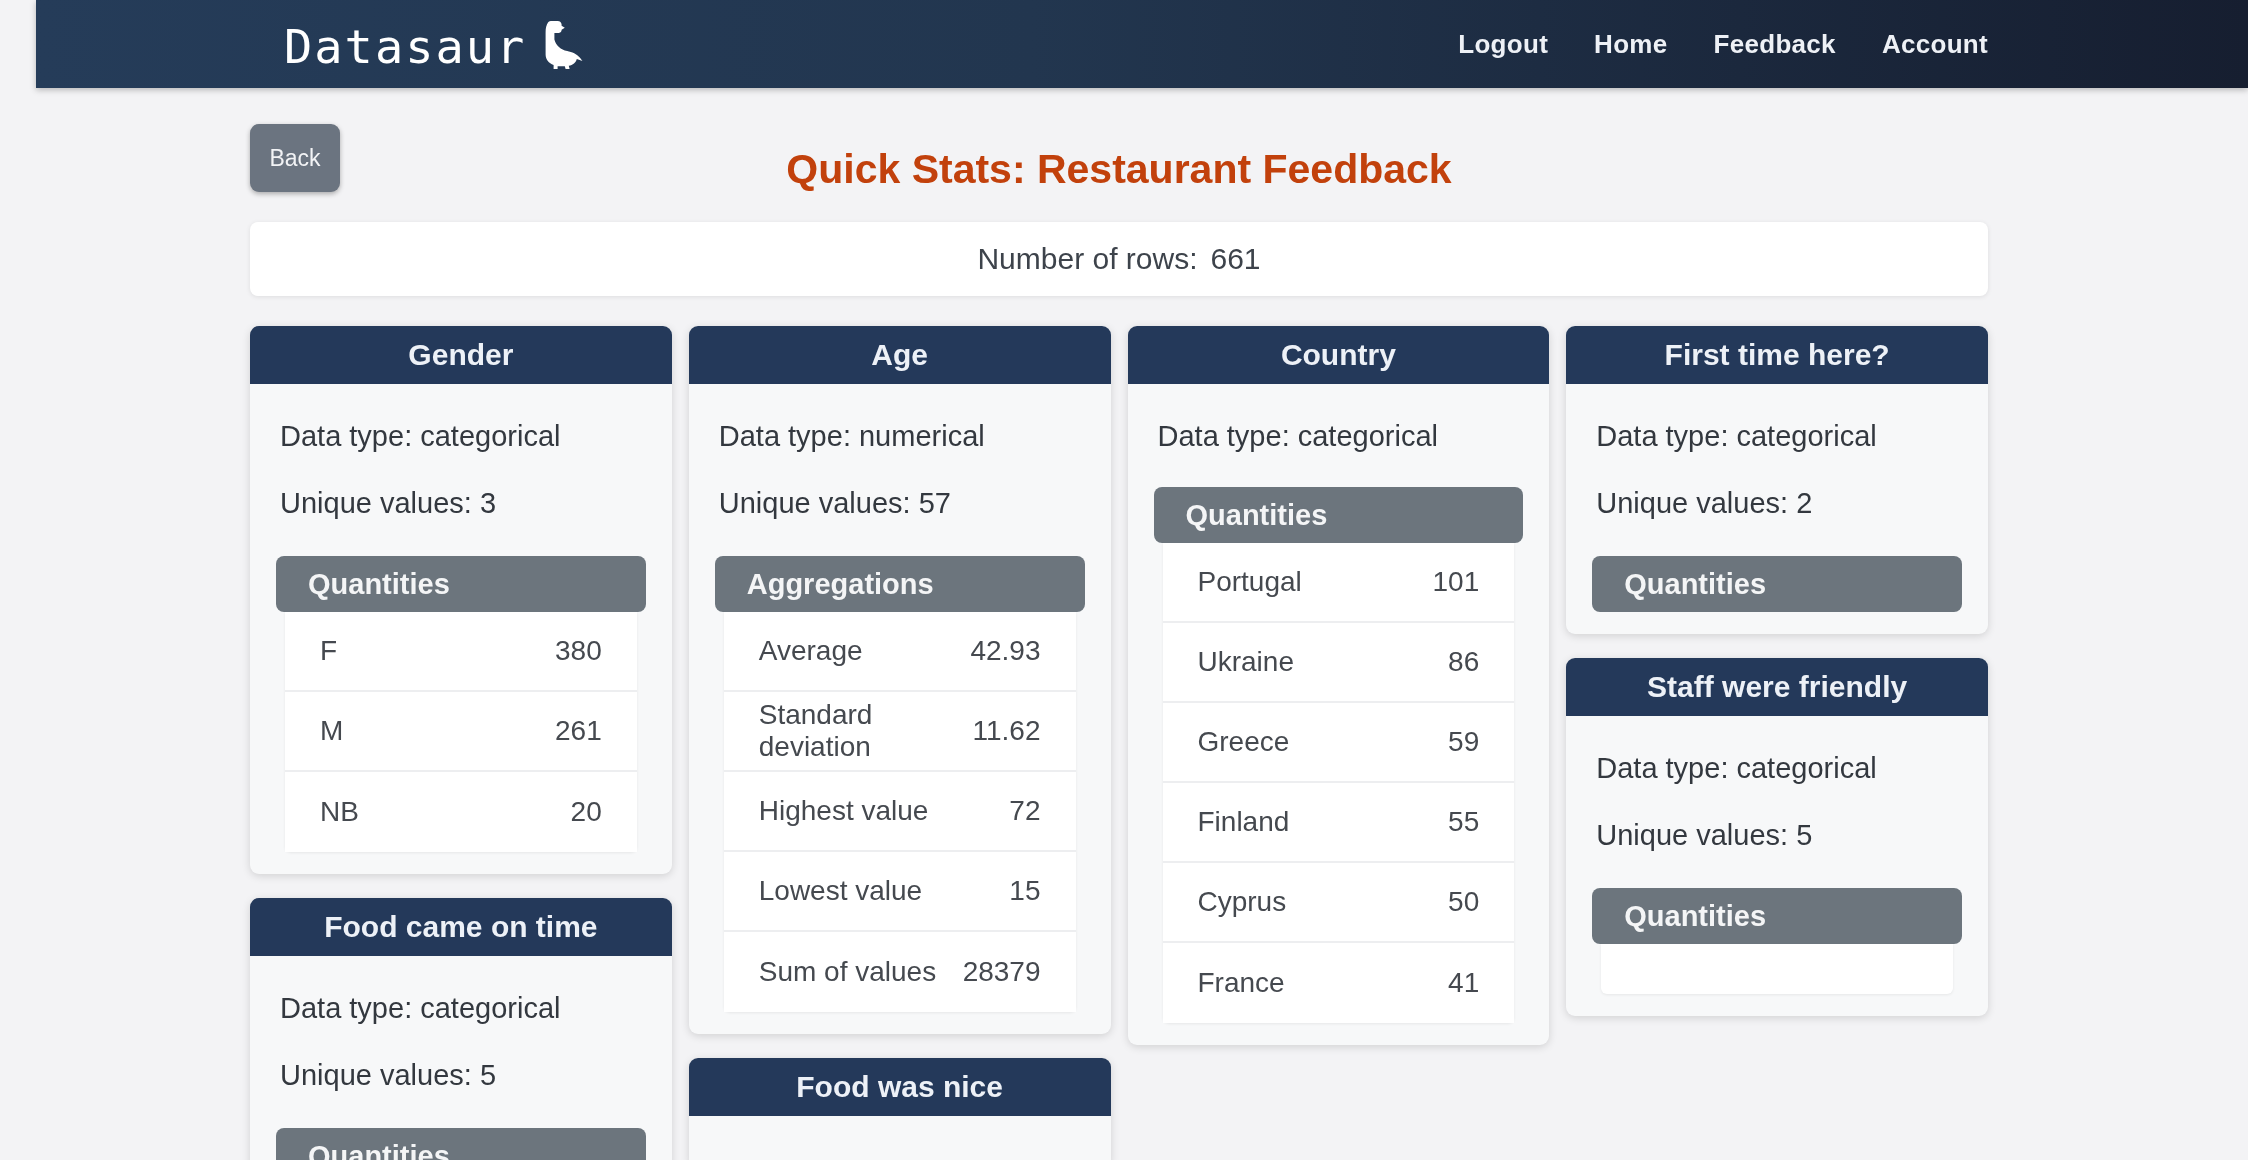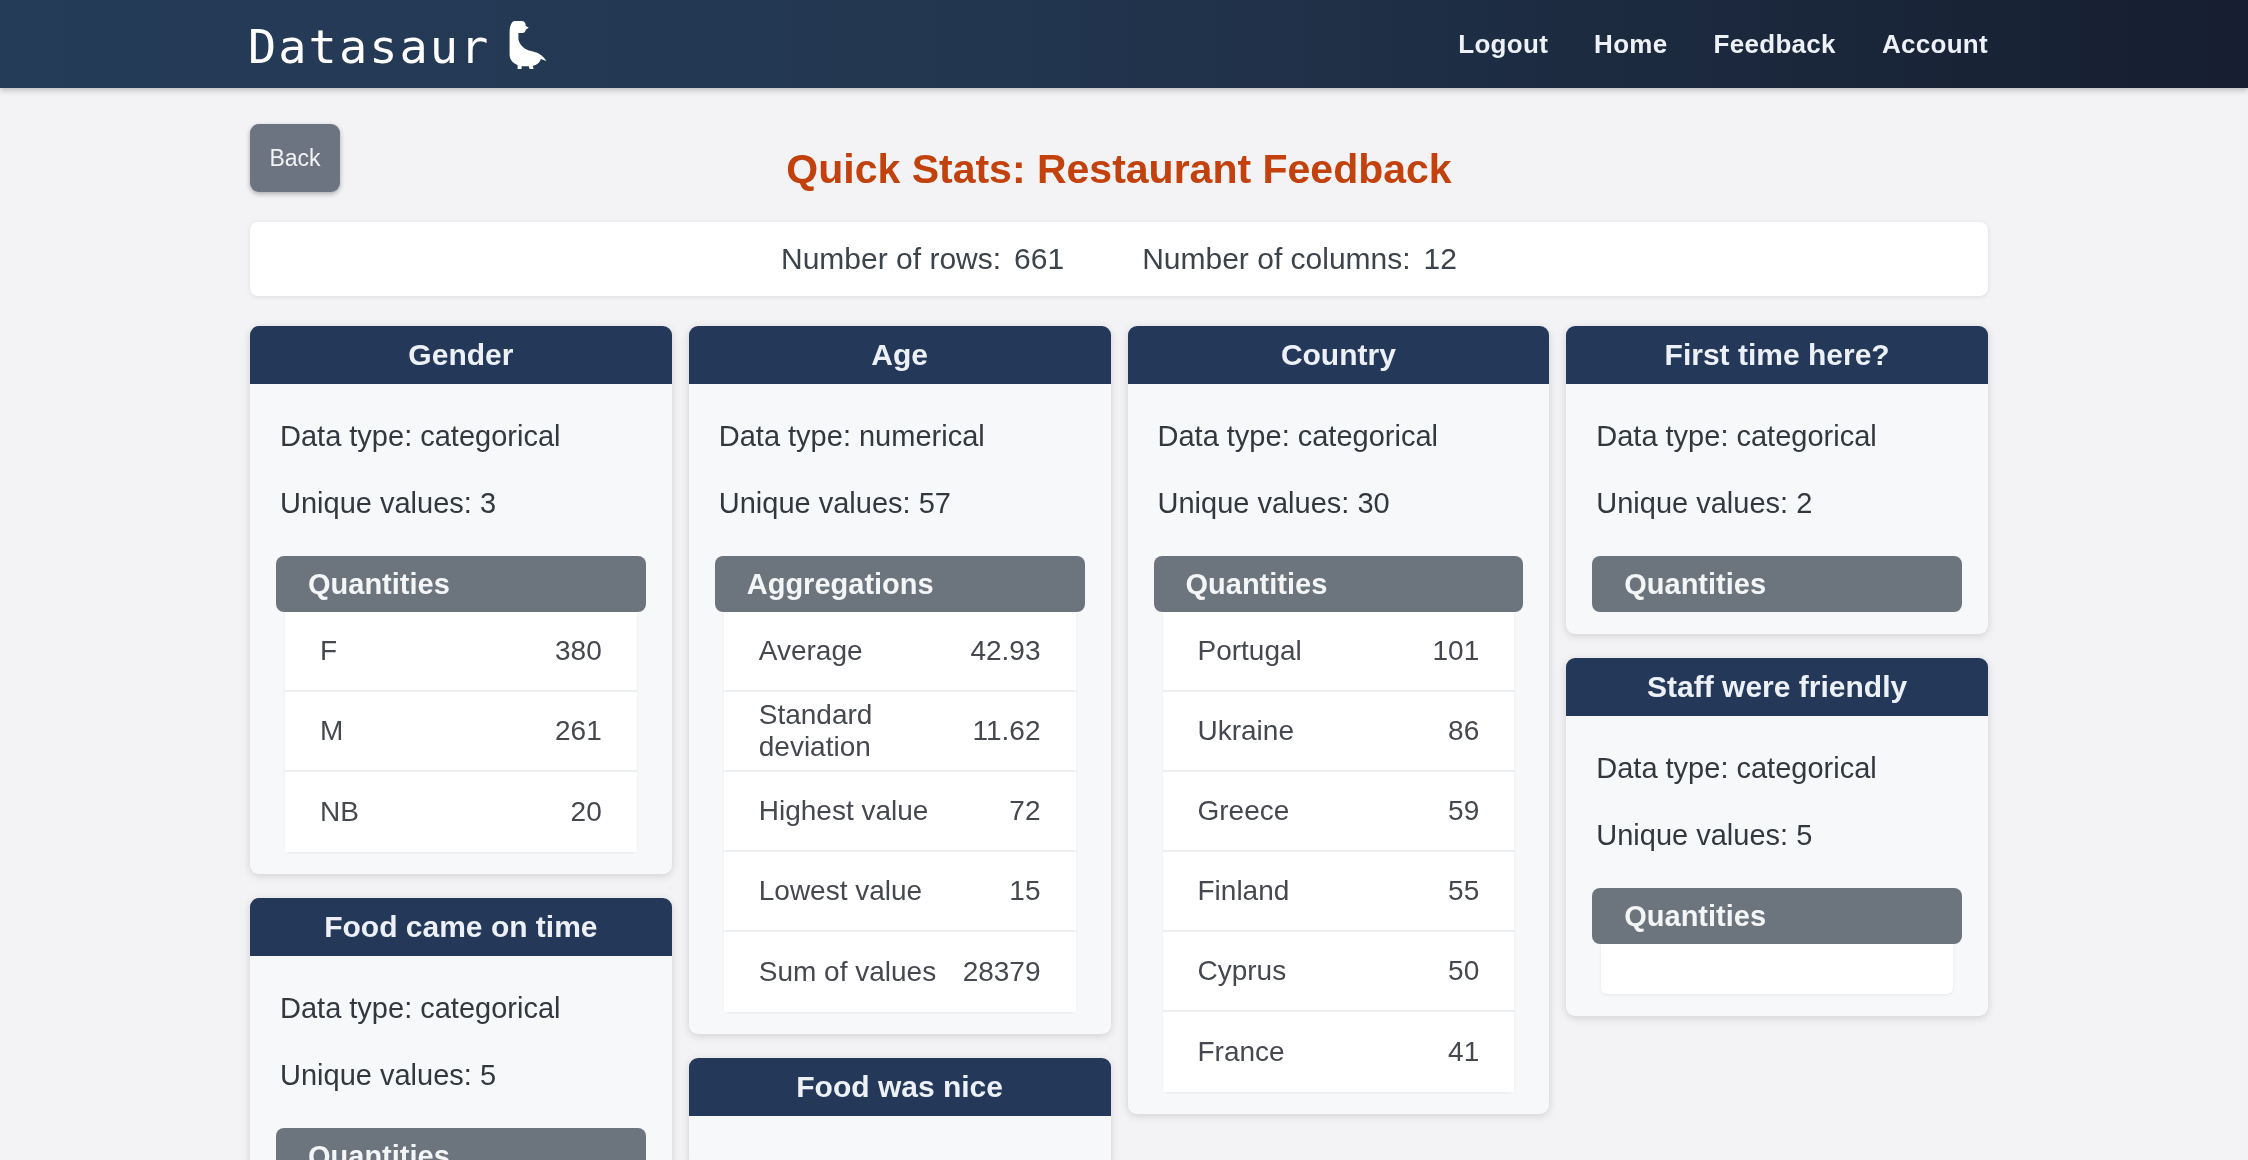--- a/index.html
+++ b/index.html
@@ -11,20 +11,21 @@
     color:#33383f;
   }
 
   
   .topbar {
     height:88px;
     background:linear-gradient(90deg,#253C59 0%, #22364F 45%, #161E30 100%);
     display:flex; align-items:center; justify-content:space-between;
     padding:0 260px 0 248px;
     box-shadow:0 2px 6px rgba(0,0,0,.25);
+    margin-left:36px;
   }
   .brand {
     display:flex; align-items:flex-end; gap:2px;
     color:#ffffff; text-decoration:none;
     font-family:"DejaVu Sans Mono", monospace;
     font-size:47px; letter-spacing:2px; font-weight:400; line-height:1;
   }
   .brand svg { width:56px; height:54px; margin-bottom:-2px; }
   .nav { display:flex; gap:46px; align-items:center; }
   .nav a {
@@ -121,24 +122,20 @@
   <div class="title-row">
     <button class="back-btn">Back</button>
     <h1 class="page-title">Quick Stats: Restaurant Feedback</h1>
   </div>
 
   <div class="summary-bar">
     <div class="stat">
       <span>Number of rows:</span>
       <span>661</span>
     </div>
-    <div class="stat">
-      <span>Number of columns:</span>
-      <span>12</span>
-    </div>
   </div>
 
   <div class="grid" id="grid">
       <div class="col">
         <section class="card">
     <header class="card-header">
       <span>Gender</span>
     </header>
     <div class="card-body">
       <p class="line dt">Data type: categorical</p>
@@ -222,21 +219,20 @@
     </div>
   </section>
       </div>
       <div class="col">
         <section class="card">
     <header class="card-header">
       <span>Country</span>
     </header>
     <div class="card-body">
       <p class="line dt">Data type: categorical</p>
-      <p class="line uv">Unique values: 30</p>
       <div class="subtable">
         <div class="subtable-header">Quantities</div>
         <ul class="qty-list">
                 <li class="qty-row">
     <span class="qty-label">Portugal</span>
     <span class="qty-value">101</span>
   </li>
                 <li class="qty-row">
     <span class="qty-label">Ukraine</span>
     <span class="qty-value">86</span>

